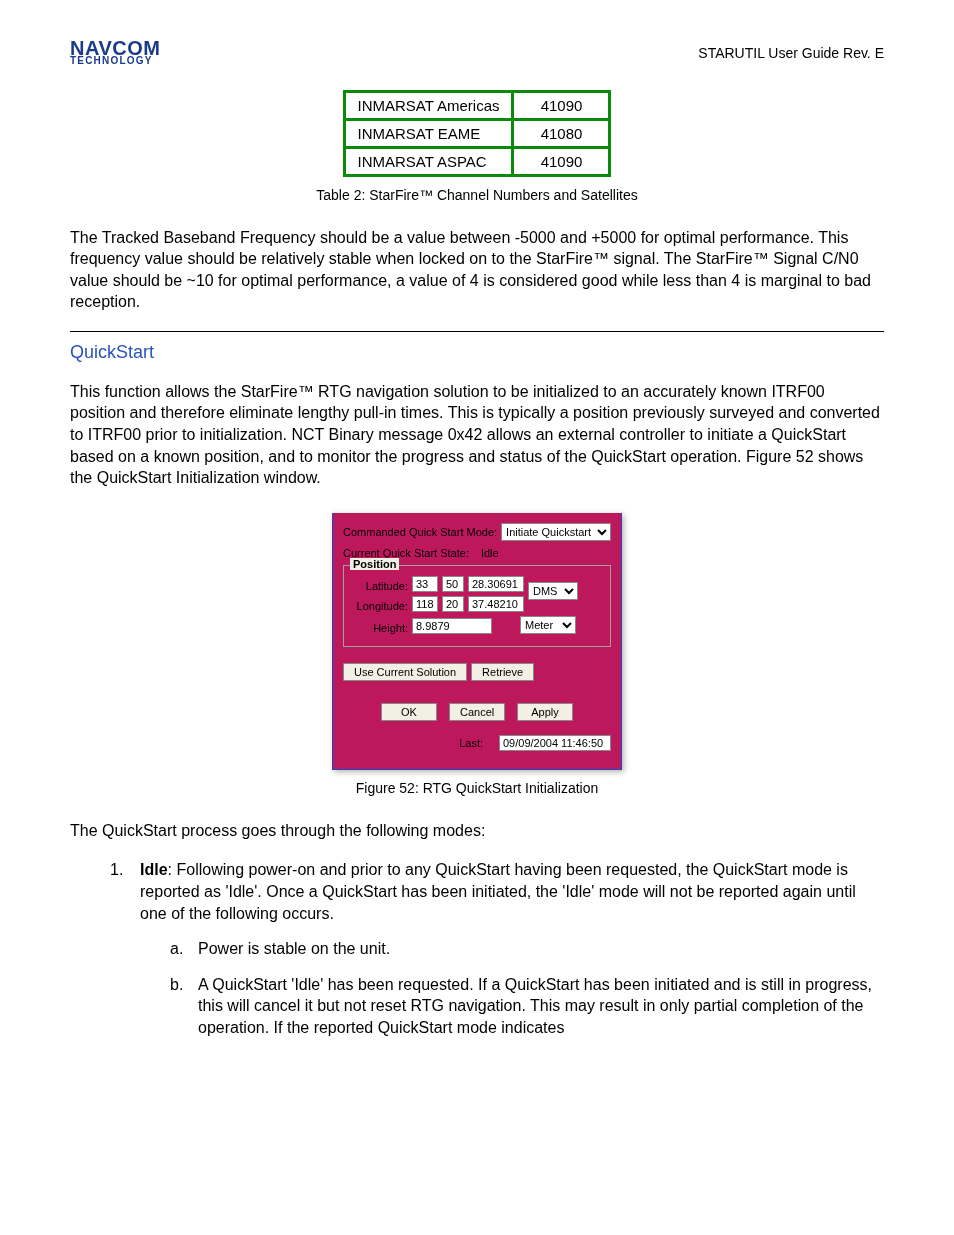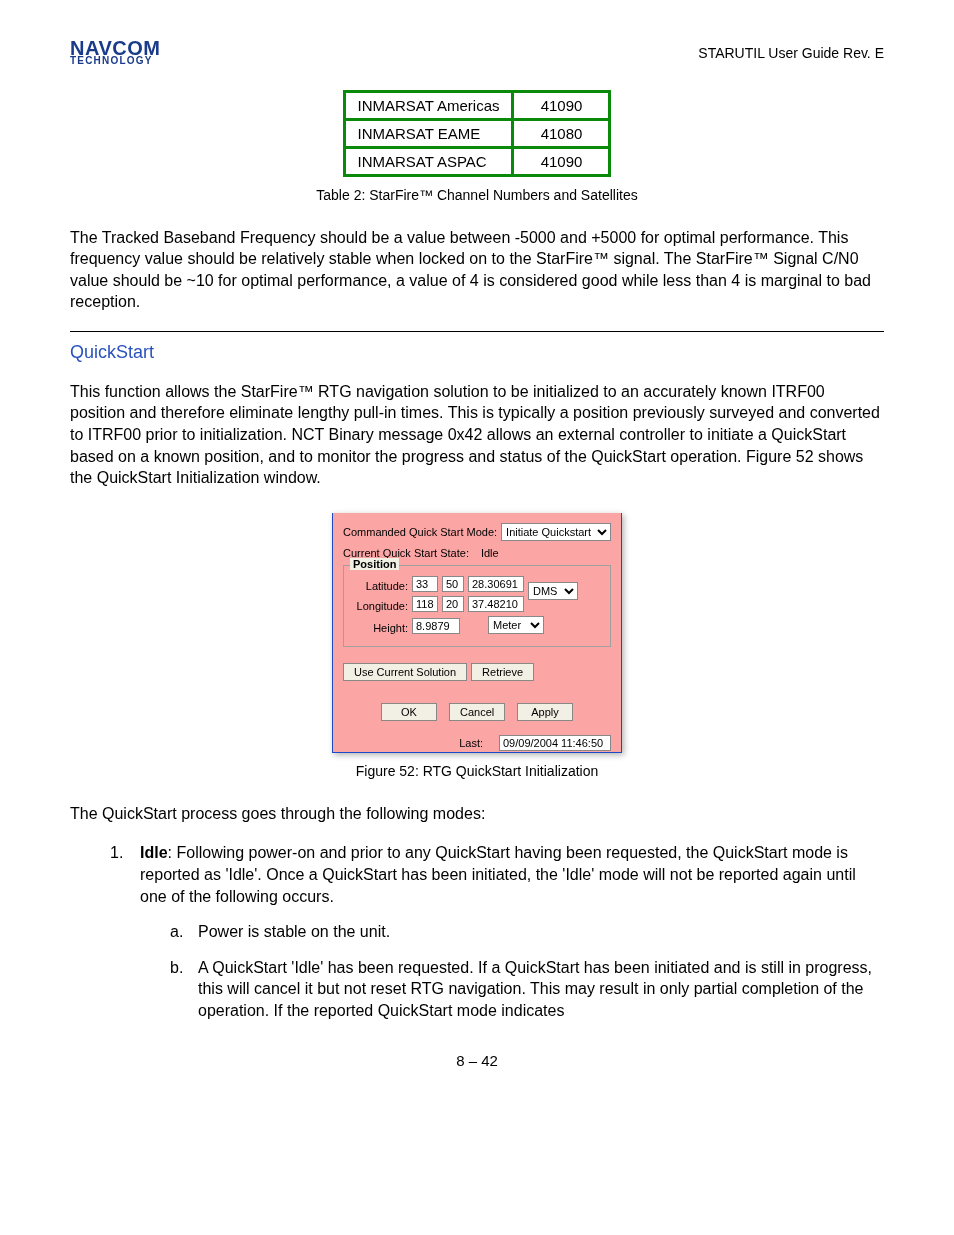--- a/index.html
+++ b/index.html
@@ -122,24 +122,24 @@
     border: 1px solid #fff;
     color: #fff;
   }
   .wbtn.min::before { content:"_"; position:relative; top:-4px; }
   .wbtn.max::before {
     content:""; display:block; width:10px; height:8px; border:1.5px solid #fff; border-top-width:3px;
   }
   .wbtn.close::before { content:"✕"; font-size:12px; }
 
   .dialog-body {
-    background: #fca5a5;
+    background: #be185d;
     border: 1px solid #1b49c8;
     border-top: none;
-    padding: 10px 10px 1px 10px;
+    padding: 10px 10px 18px 10px;
     font-size: 11px;
     color: #000;
   }
   .row {
     display: flex;
     align-items: center;
     margin-bottom: 6px;
     gap: 4px;
   }
   .row label { white-space: nowrap; }
@@ -294,21 +294,21 @@
           </select>
         </div>
         <div class="pos-row">
           <span class="lbl-w">Longitude:</span>
           <input class="txt" style="width: 26px;" value="118">
           <input class="txt" style="width: 22px;" value="20">
           <input class="txt" style="width: 56px;" value="37.48210">
         </div>
         <div class="pos-row">
           <span class="lbl-w">Height:</span>
-          <input class="txt" style="width: 48px;" value="8.9879">
+          <input class="txt" style="width: 80px;" value="8.9879">
           <span style="width:20px"></span>
           <select class="sel" style="width:56px">
             <option>Meter</option>
           </select>
         </div>
       </div>
 
       <div class="row" style="justify-content:flex-start;margin-top:16px">
         <button class="btn">
           <span>Use Current Solution</span>
@@ -344,15 +344,14 @@
 
   <div class="sub-list">
     <span class="letter">a.</span>
     <span>Power is stable on the unit.</span>
   </div>
   <div class="sub-list">
     <span class="letter">b.</span>
     <span>A QuickStart 'Idle' has been requested.  If a QuickStart has been initiated and is still in progress, this will cancel it but not reset RTG navigation.  This may result in only partial completion of the operation.  If the reported QuickStart mode indicates</span>
   </div>
 
-  <div class="page-num">8 – 42</div>
 
 </div>
 
 </body></html>

